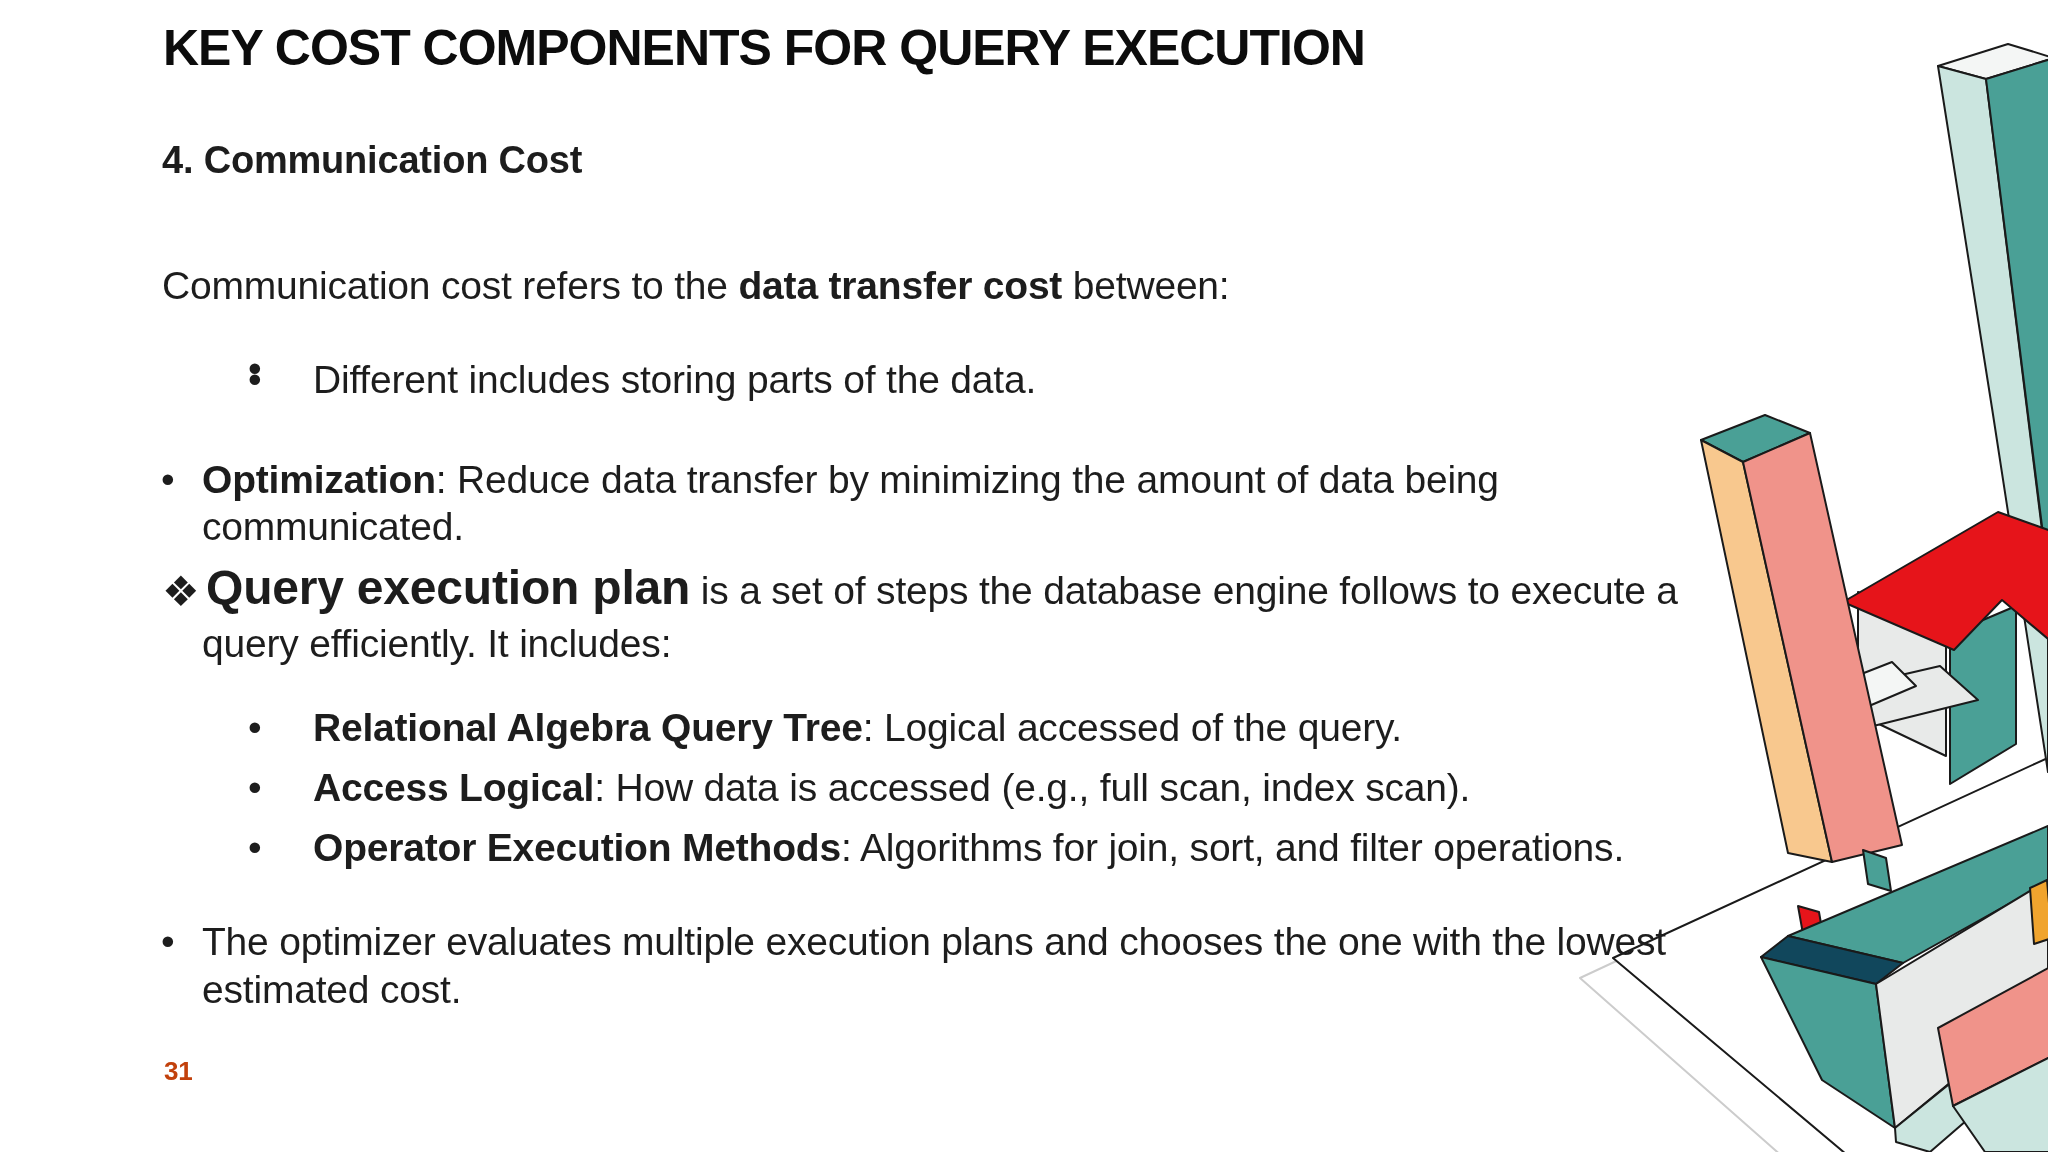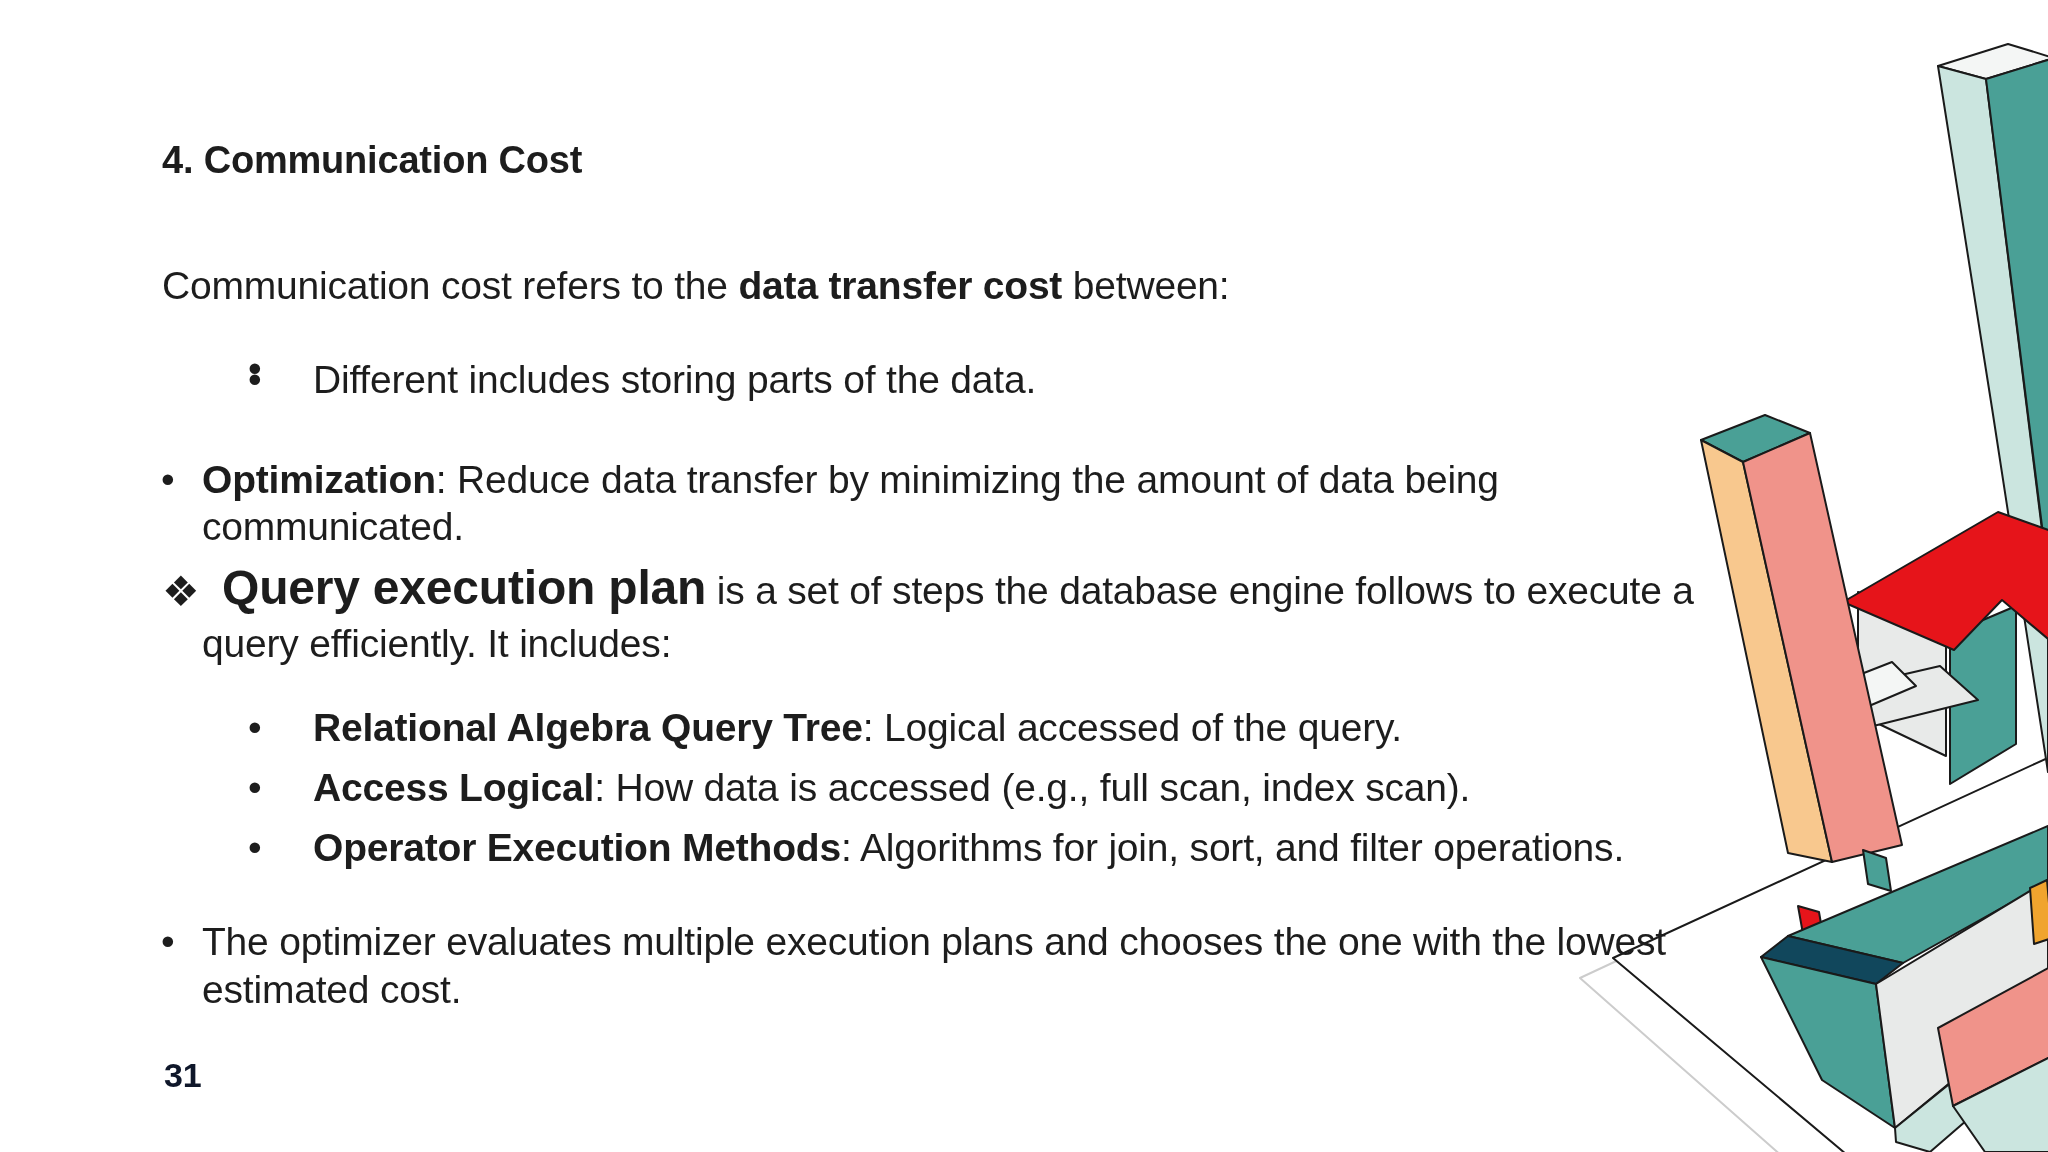--- a/index.html
+++ b/index.html
@@ -27,22 +27,22 @@
   #sub1{left:248px;top:345px;width:1400px;}
   #sub1 li{margin-bottom:11px;}
   #sub2{left:248px;top:704px;width:1400px;}
   #sub2 li{margin-bottom:12px;}
   .blt{position:absolute;left:0;top:0;}
   .l1{position:absolute;padding-left:41px;line-height:47px;}
   #opt{left:161px;top:456px;width:1380px;}
   #optzr{left:161px;top:918px;width:1470px;line-height:48px;}
   #qep{position:absolute;left:162px;top:561px;width:1560px;padding-left:40px;line-height:53px;}
   #qep .qmark{position:absolute;left:0;top:10px;font-size:42px;line-height:1;}
-  #qep .qbold{font-size:48px;margin-left:20px;}
-  #pagenum{left:164px;top:1056px;font-size:34px;font-weight:700;color:#0f172a;}
+  #qep .qbold{font-size:48px;margin-left:4px;}
+  #pagenum{left:164px;top:1056px;font-size:26px;font-weight:700;color:#c2410c;}
   b{font-weight:700;}
 </style>
 </head>
 <body>
 
 <div class="slide">
 
   <svg class="illus" viewBox="0 0 2048 1152" aria-hidden="true">
     <polygon class="faint" points="1580,978 2030,768 2400,1005 1868,1232" fill="#ffffff"></polygon>
     <polygon points="1613,958 2065,750 2455,980 1922,1218" fill="#ffffff"></polygon>
@@ -71,20 +71,21 @@
     <polygon points="1761,957 1788,936 1903,963 1876,984" fill="#11475c"></polygon>
     <polygon points="1761,957 1876,984 1895,1128 1822,1080" fill="#4aa096"></polygon>
     <polygon points="1876,984 2048,880 2048,1002 1895,1128" fill="#e8eae9"></polygon>
     <polygon points="2030,888 2047,880 2052,938 2034,944" fill="#f0a42e"></polygon>
     <polygon points="1895,1128 2048,1004 2048,1050 1930,1152 1896,1142" fill="#cbe5df"></polygon>
 
     <polygon points="1938,1028 2052,966 2052,1056 1953,1106" fill="#f0938a"></polygon>
     <polygon points="1953,1106 2052,1056 2052,1152 1985,1152" fill="#cbe5df"></polygon>
   </svg>
 
+  <h1 class="title">KEY COST COMPONENTS FOR QUERY EXECUTION</h1>
 
   <div class="abs" id="para1">
     <div class="sec-head">4. Communication Cost</div>
   </div>
 
   <p class="abs" id="para2"><span>Communication cost refers to the </span><b>data transfer cost</b><span> between:</span></p>
 
   <ul class="abs blist" id="sub1">
     <li><span class="blt">•</span></li>
     <li><span class="blt">•</span><span>Different includes storing parts of the data.</span></li>

